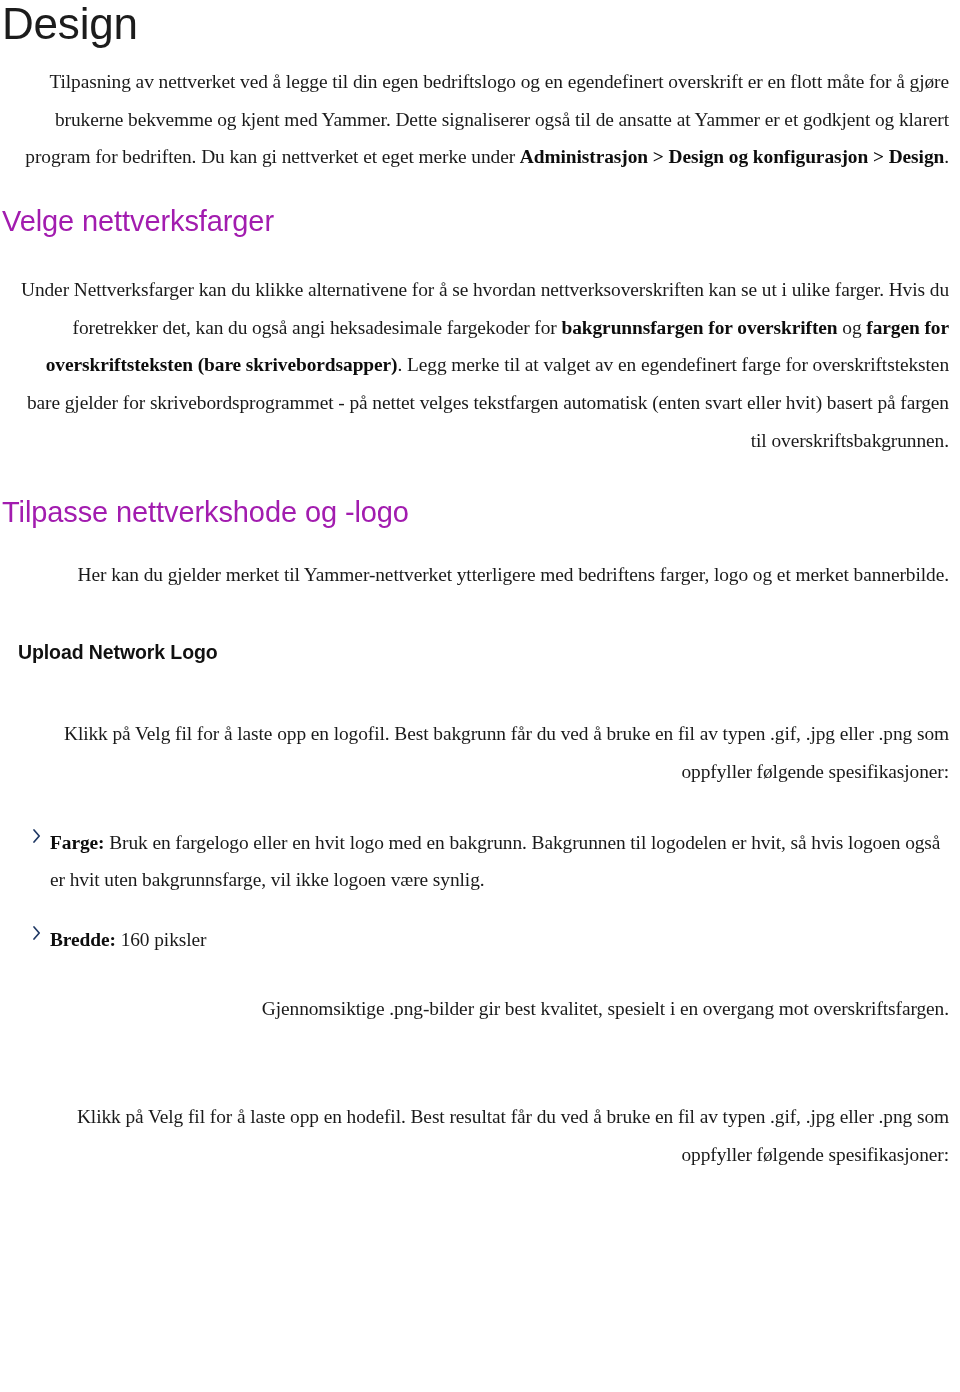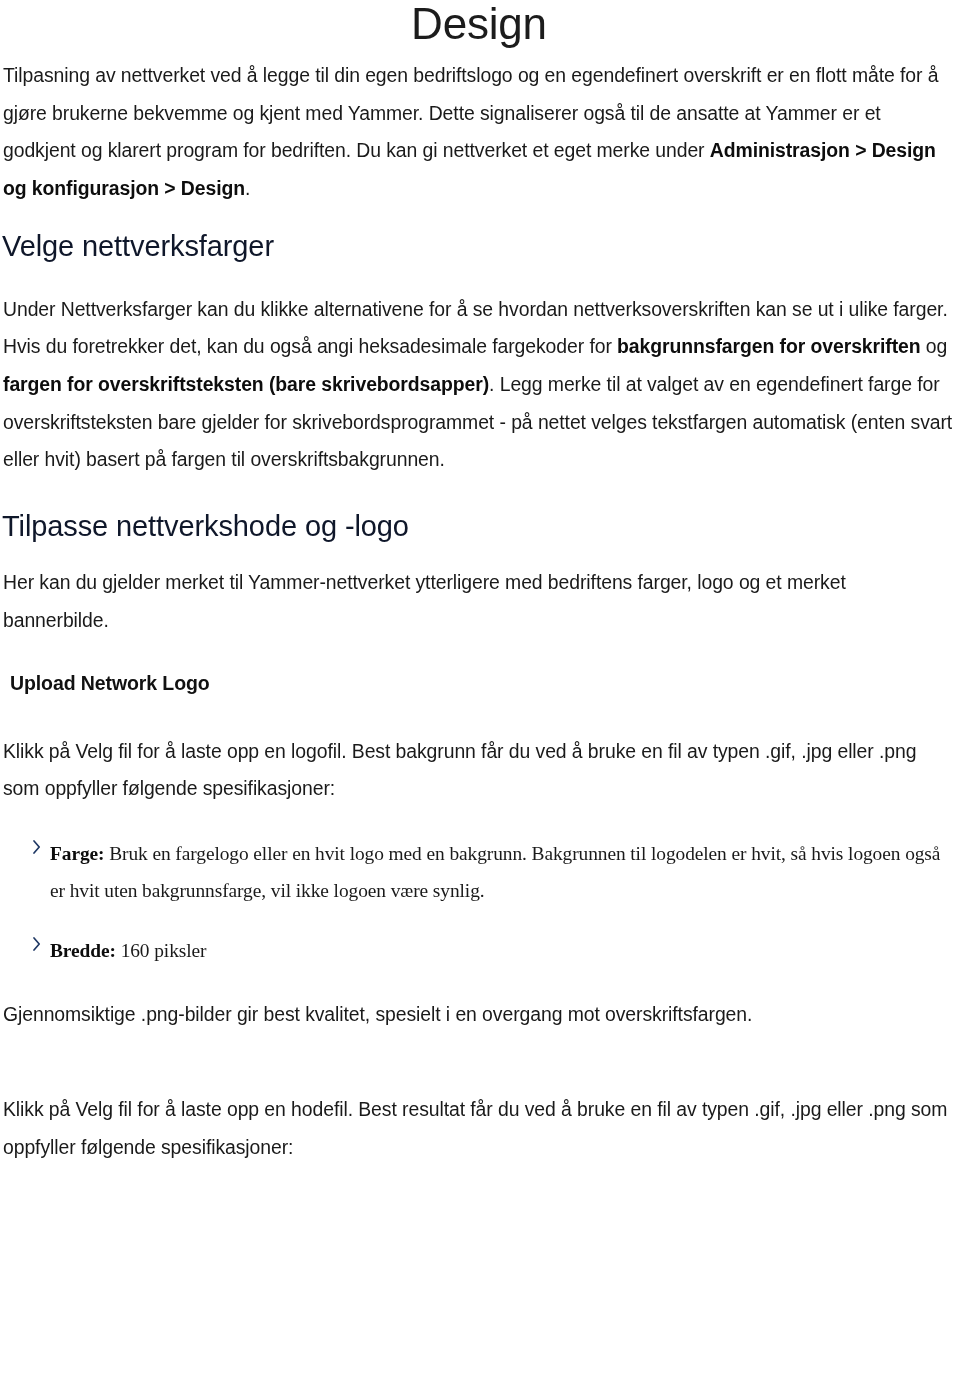--- a/index.html
+++ b/index.html
@@ -24,49 +24,49 @@
   }
 
   .doc-title {
     font-size: 44px;
     font-weight: 300;
     line-height: 1.0;
     letter-spacing: -0.2px;
     color: #1c1c1c;
     margin: 0;
     padding: 2px 0 0 0;
-    text-align: center;
   }
 
   .section-heading {
     font-size: 29px;
     font-weight: 300;
     line-height: 1.15;
-    color: #0f172a;
+    color: #a21caf;
     margin: 0;
     letter-spacing: -0.1px;
   }
 
   .sub-heading {
     font-size: 19.5px;
     font-weight: 700;
     line-height: 1.2;
     color: #111111;
-    margin: 8px;
+    margin: 16px;
     letter-spacing: -0.1px;
   }
 
   p.body {
     font-size: 19.4px;
     font-weight: 400;
     line-height: 37.6px;
     color: #1a1a1a;
-    margin: 1px;
+    margin: 7px;
     letter-spacing: -0.08px;
-    text-align: left;
+    text-align: right;
+    font-family: Liberation Serif, serif;
   }
 
   p.body b, li b, .bold {
     font-weight: 700;
     color: #0d0d0d;
   }
 
   
   .gap-intro { height: 10px; }
   .gap-a { height: 22px; }

